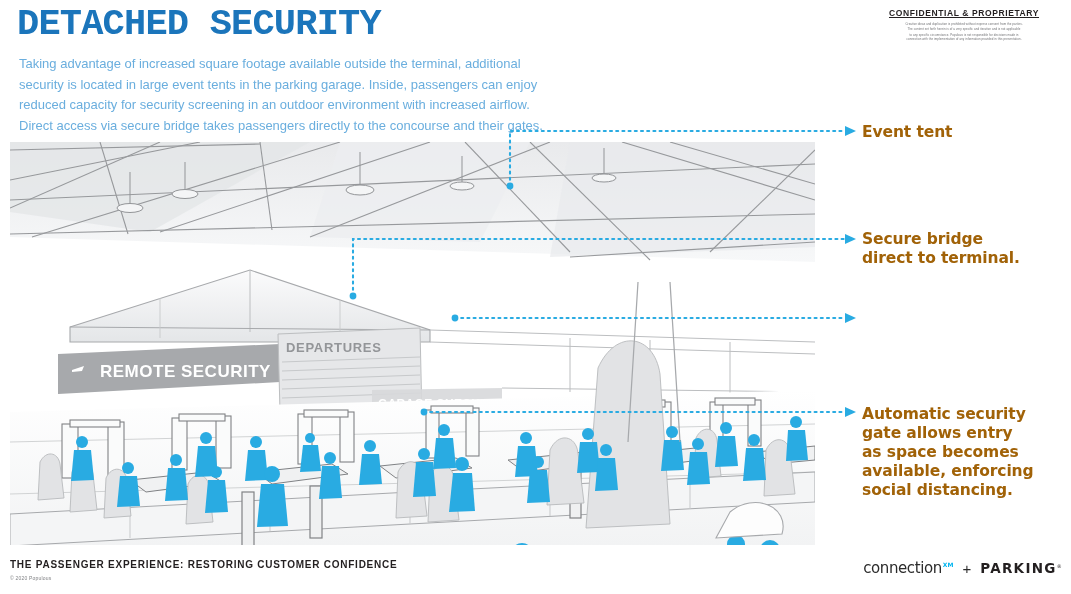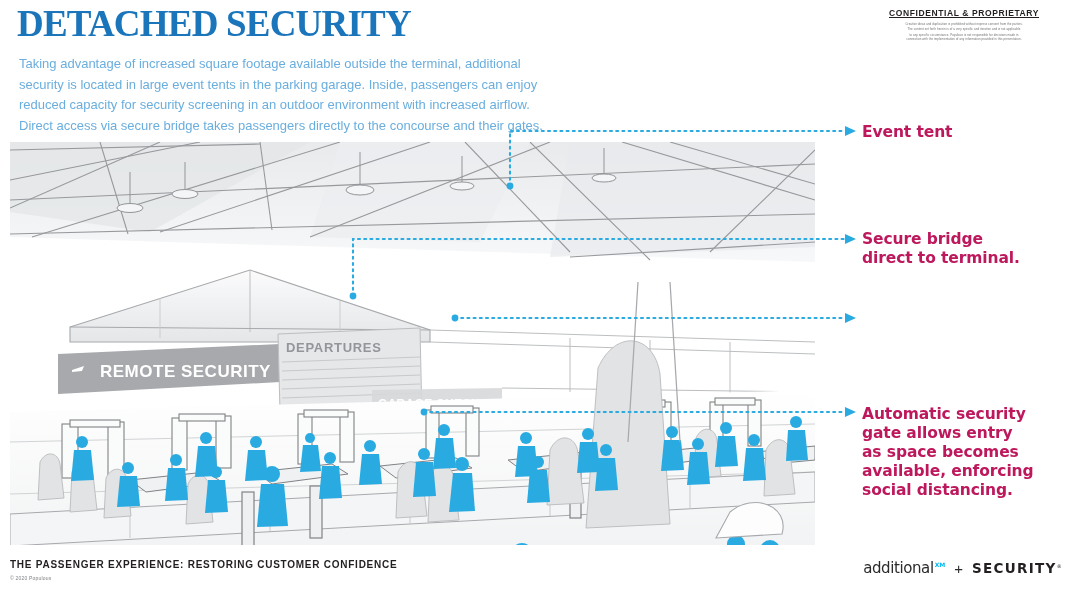--- a/index.html
+++ b/index.html
@@ -11,21 +11,21 @@
     overflow:hidden;position:relative;
   }
   .slide{position:relative;width:1071px;height:594px;background:#fff;}
 
   
   .title{
     position:absolute;left:17px;top:4px;
     font-size:37px;line-height:40px;
     font-weight:bold;letter-spacing:-0.8px;
     color:#1b75bb;
-    font-family:Liberation Serif, serif;
+    font-family:Liberation Mono, monospace;
   }
   .intro{
     position:absolute;left:19px;top:54px;width:790px;
     font-size:13px;line-height:20.5px;
     color:#6aaede;
     font-family:"Liberation Sans","DejaVu Sans",sans-serif;
     white-space:pre-line;
   }
 
   
@@ -48,21 +48,21 @@
   
   .artwork{
     position:absolute;left:10px;top:142px;width:805px;height:403px;
     background:#ffffff;overflow:hidden;
   }
   .artwork svg{display:block;width:100%;height:100%;}
 
   
   .callout{
     position:absolute;
-    color:#be185d;
+    color:#a16207;
     font-weight:bold;
     font-size:15.5px;line-height:19px;
     font-family:"DejaVu Sans","Liberation Sans",sans-serif;
     letter-spacing:-0.1px;
     white-space:pre-line;
   }
   .c1{left:862px;top:123px;}
   .c2{left:862px;top:230px;}
   .c3{left:862px;top:312px;}
   .c4{left:862px;top:405px;}
@@ -412,18 +412,18 @@
 gate allows entry
 as space becomes
 available, enforcing
 social distancing.</div>
 
   <div class="footer-rule"></div>
   <div class="footer-title">THE PASSENGER EXPERIENCE: RESTORING CUSTOMER CONFIDENCE</div>
   <div class="footer-copy">© 2020 Populous</div>
 
   <div class="logos">
-    <span class="logo-qualtrics"><span>additional</span><sup>XM</sup></span>
+    <span class="logo-qualtrics"><span>connection</span><sup>XM</sup></span>
     <span class="logo-plus">+</span>
-    <span class="logo-populous"><span>SECURITY</span><sup>®</sup></span>
+    <span class="logo-populous"><span>PARKING</span><sup>®</sup></span>
   </div>
 
 </div>
 
 </body></html>

